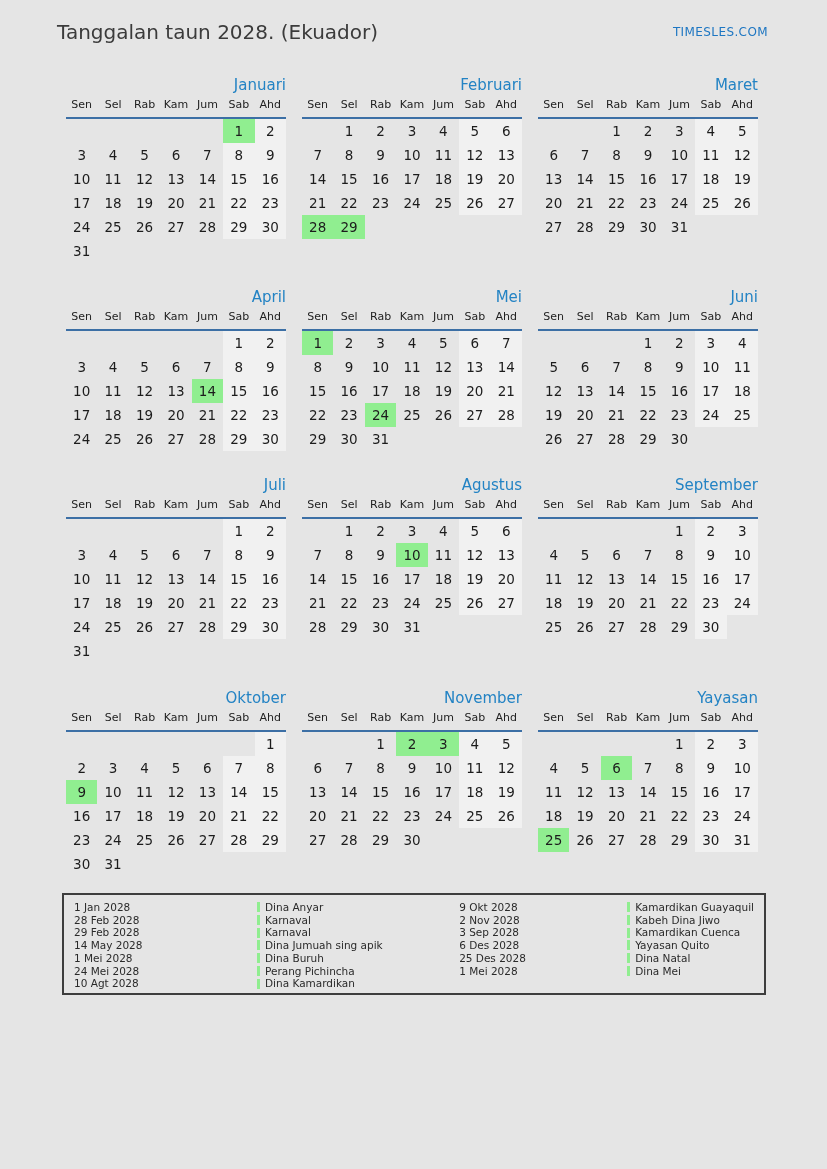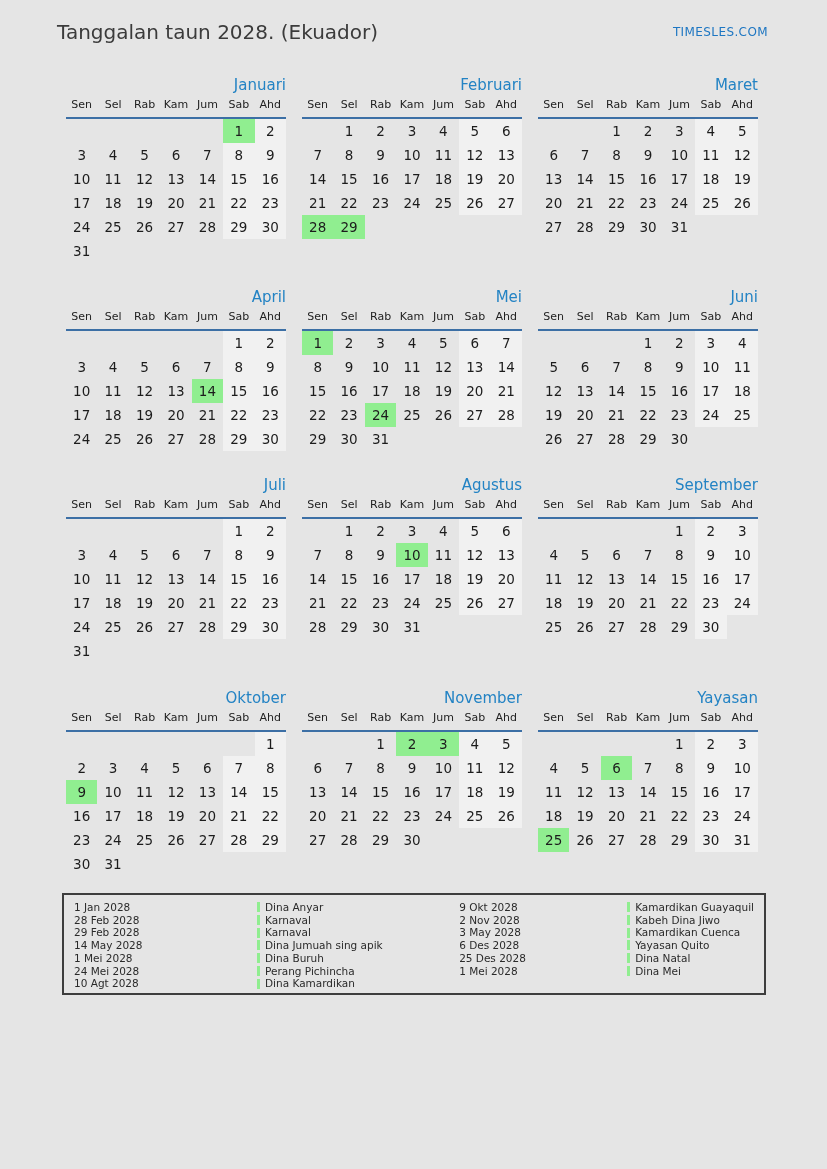--- a/index.html
+++ b/index.html
@@ -787,21 +787,21 @@
     <div class="lcol right" id="legend-right">
         <div class="lrow">
           <span class="ldate">9 Okt 2028</span>
           <span class="lname"><i class="bar"></i>Kamardikan Guayaquil</span>
         </div>
         <div class="lrow">
           <span class="ldate">2 Nov 2028</span>
           <span class="lname"><i class="bar"></i>Kabeh Dina Jiwo</span>
         </div>
         <div class="lrow">
-          <span class="ldate">3 May 2028</span>
+          <span class="ldate">3 Sep 2028</span>
           <span class="lname"><i class="bar"></i>Kamardikan Cuenca</span>
         </div>
         <div class="lrow">
           <span class="ldate">6 Des 2028</span>
           <span class="lname"><i class="bar"></i>Yayasan Quito</span>
         </div>
         <div class="lrow">
           <span class="ldate">25 Des 2028</span>
           <span class="lname"><i class="bar"></i>Dina Natal</span>
         </div>

